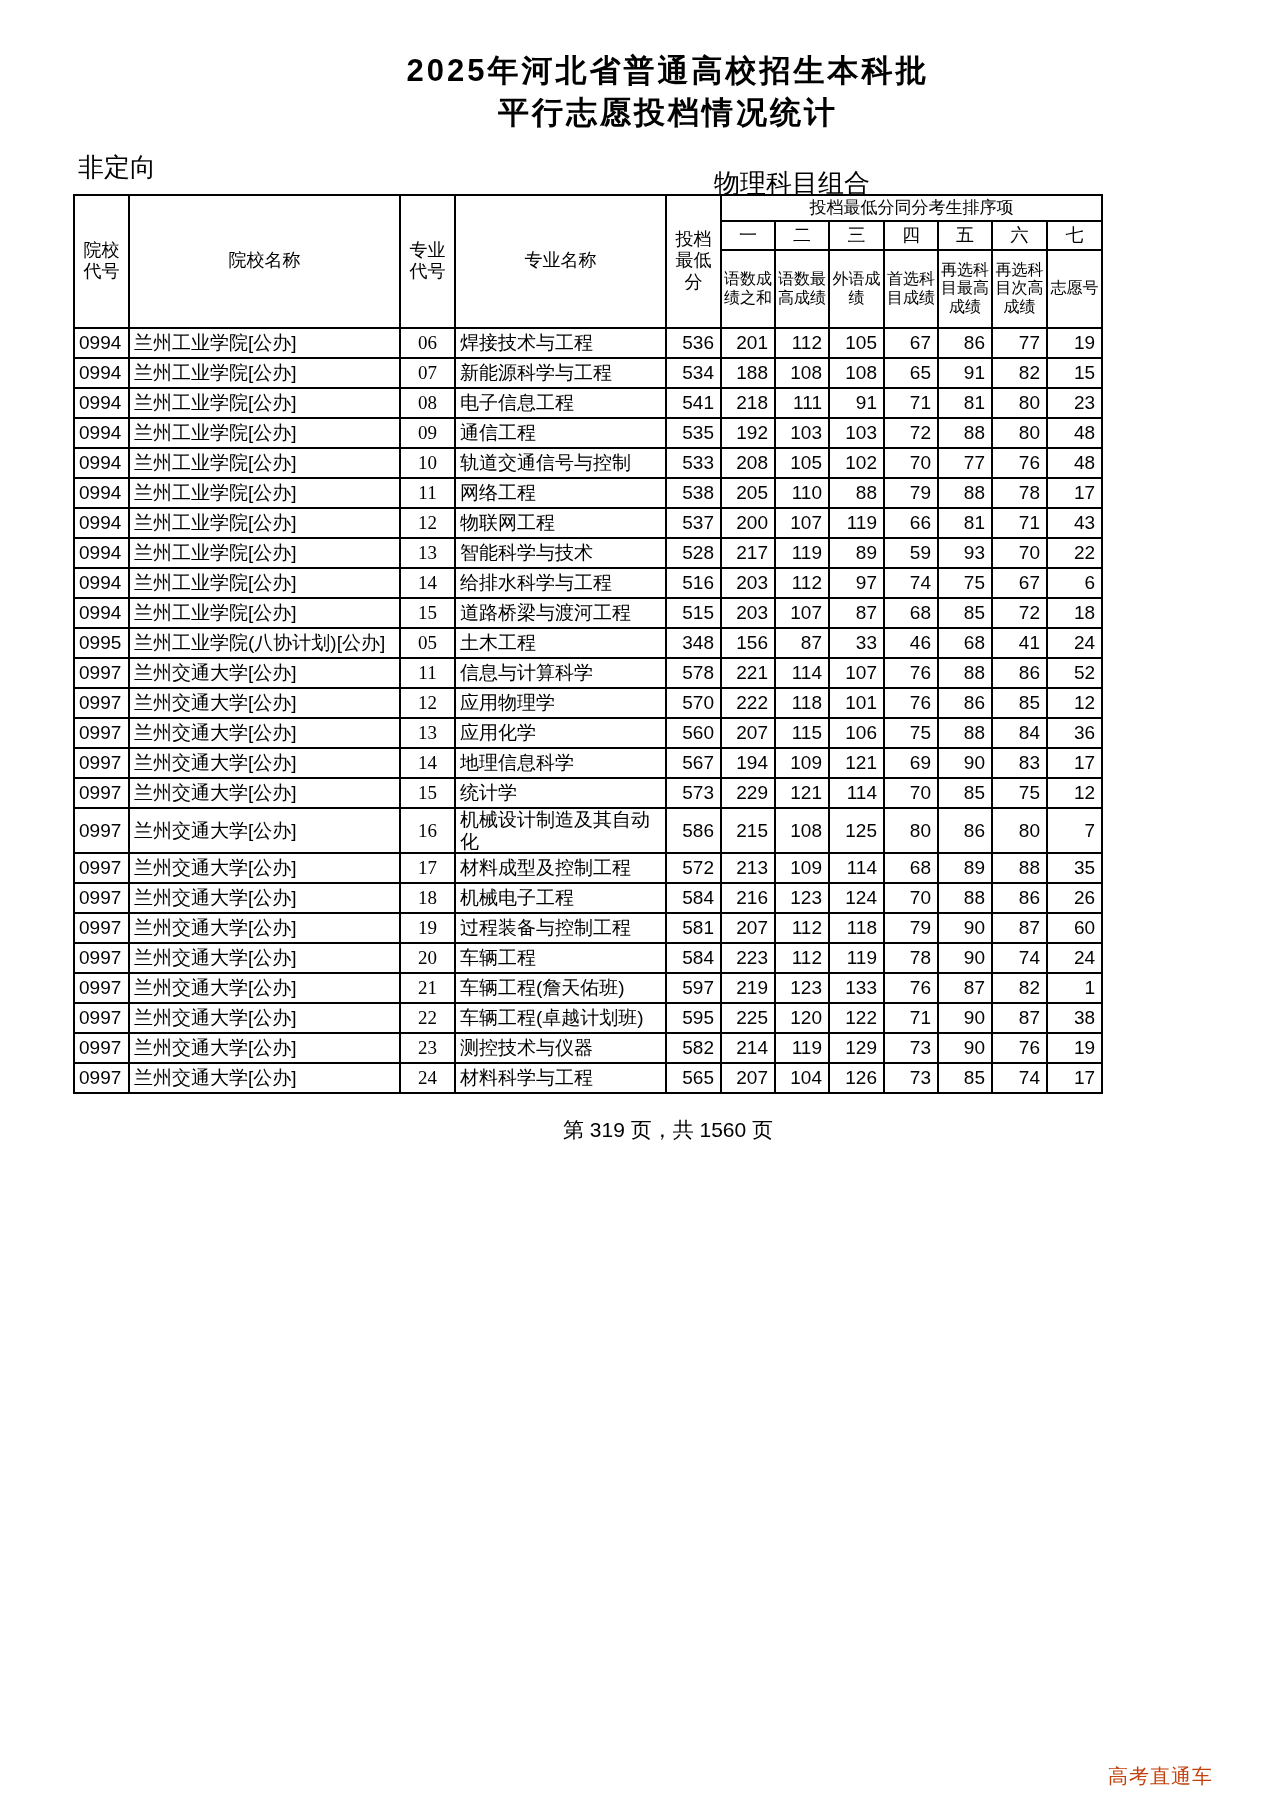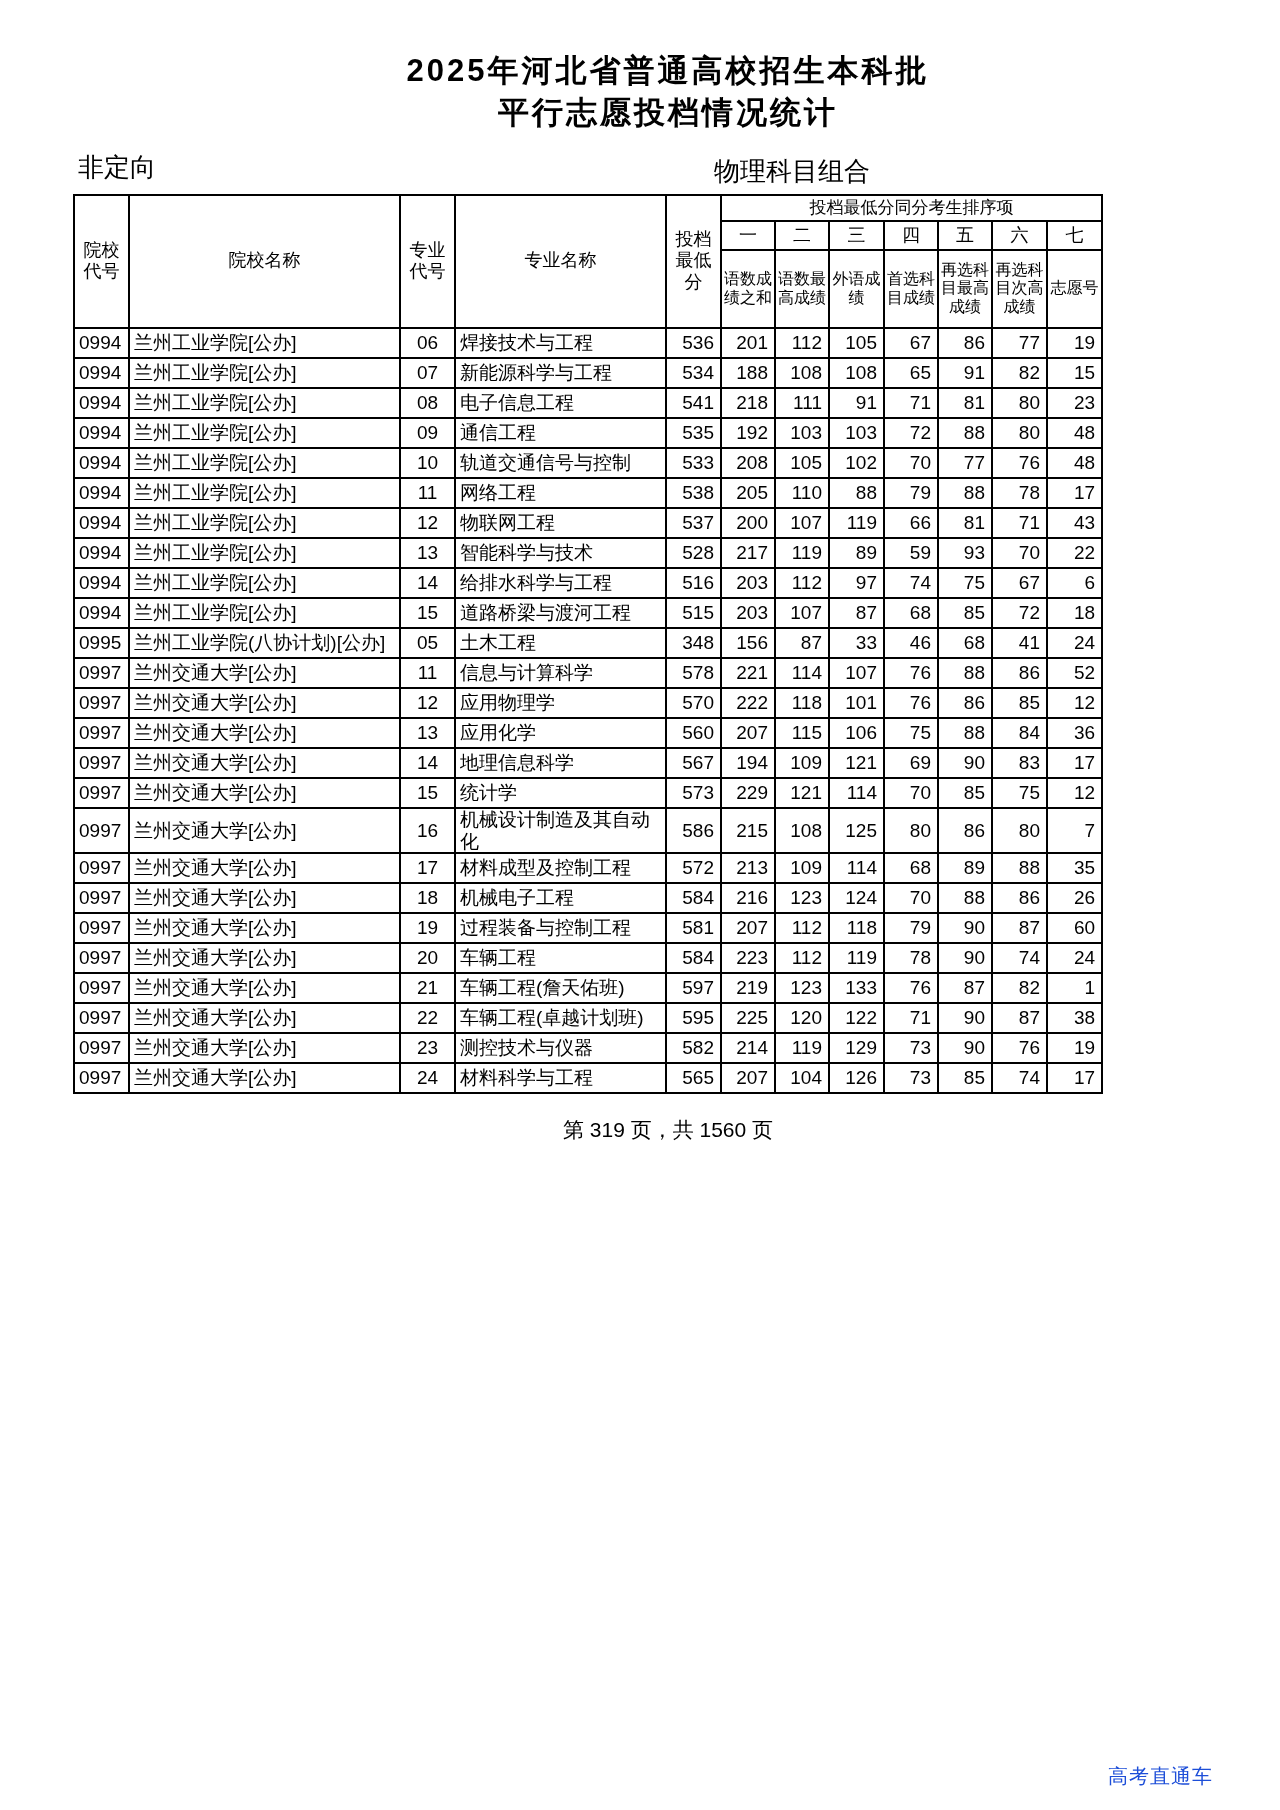--- a/index.html
+++ b/index.html
@@ -10,21 +10,21 @@
     color:#000;
     position:relative;
     overflow:hidden;
   }
   .page { position:relative; width:1280px; height:1810px;margin-left:28px; }
 
   .title-block { text-align:center; padding-top:50px; font-weight:bold; font-size:31px; line-height:1.35; letter-spacing:3px; }
 
   .subheader { position:relative; height:36px; margin-top:16px; font-weight:normal; font-size:26px; }
   .sub-left { position:absolute; left:50px; top:0; }
-  .sub-right { position:absolute; left:686px; top:4px; }
+  .sub-right { position:absolute; left:686px; top:16px; }
 
   table.grid {
     margin-left:45px; margin-top:8px;
     width:1028px;
     border-collapse:collapse;
     table-layout:fixed;
   }
   table.grid th, table.grid td {
     border:2px solid #000;
     font-weight:normal;
@@ -33,25 +33,25 @@
   }
   thead th { text-align:center; }
   .th-main { font-size:18px; line-height:1.2; padding:2px 3px; }
   .th-group { font-size:17px; height:26px; }
   .th-num { font-size:18px; height:29px; }
   .th-label { font-size:16px; line-height:1.15; height:78px; padding:2px 0; }
 
   tbody tr { height:30px; }
   tbody td { font-size:19px; line-height:1.15; }
   .al-left { text-align:left; padding-left:4px; }
-  .al-center { text-align:center; }
+  .al-center { text-align:center;font-family:Liberation Serif, serif; }
   .al-right { text-align:right; padding-right:6px; }
 
   .footer-page { text-align:center; margin-top:22px; font-size:21px; }
-  .watermark { position:absolute; right:95px; bottom:20px; color:#1d4ed8; font-size:20px; letter-spacing:1px; }
+  .watermark { position:absolute; right:95px; bottom:20px; color:#c2410c; font-size:20px; letter-spacing:1px; }
 </style>
 </head>
 <body>
 
 <div class="page">
 
   <div class="title-block">
     <div>2025年河北省普通高校招生本科批</div>
     <div>平行志愿投档情况统计</div>
   </div>

